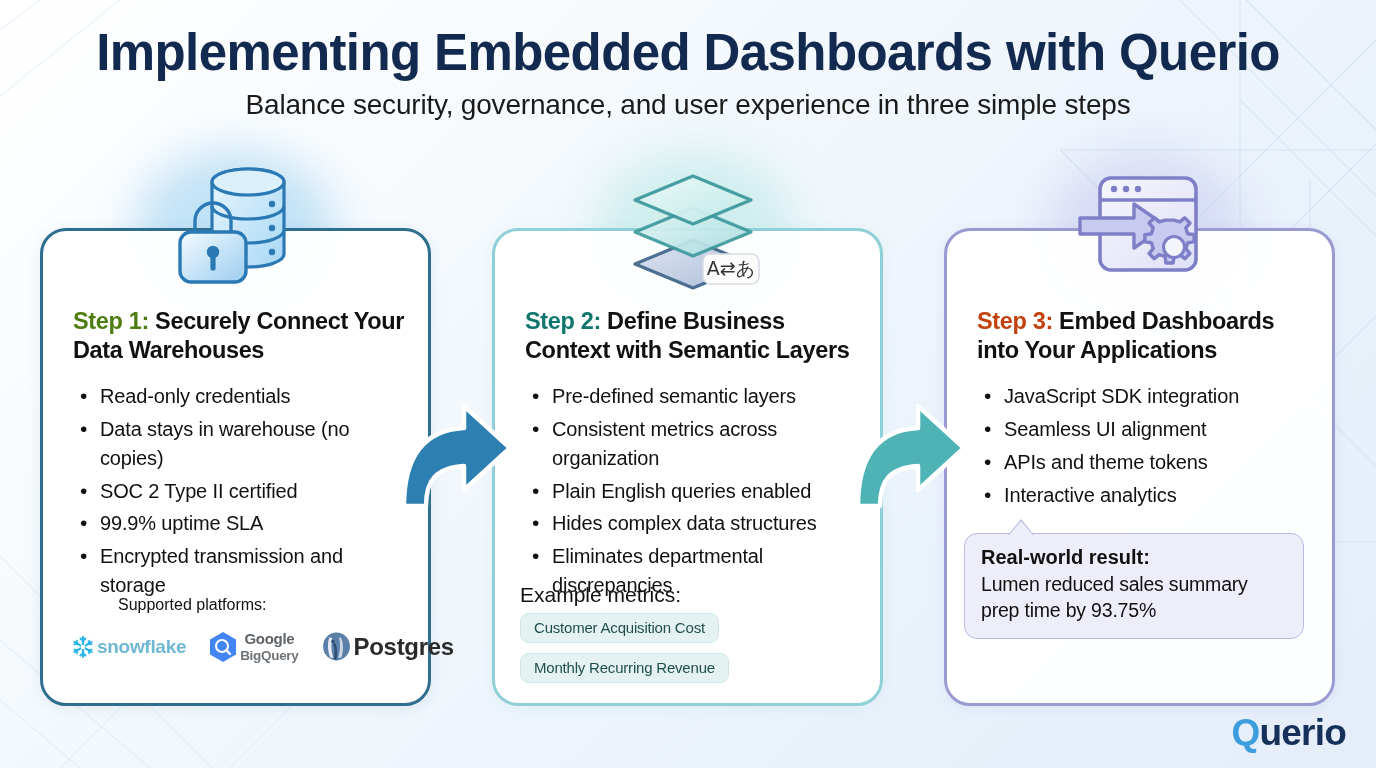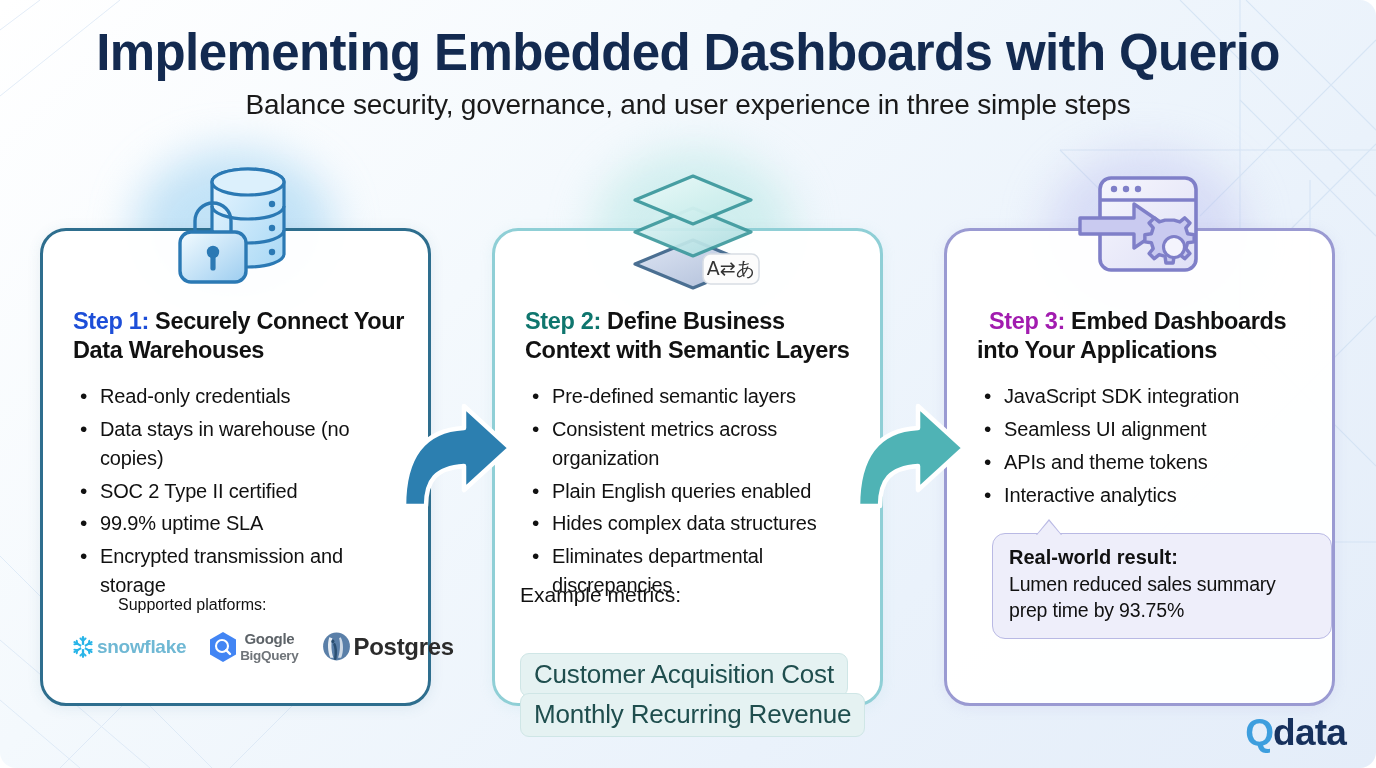--- a/index.html
+++ b/index.html
@@ -11,21 +11,20 @@
     font-family: "Liberation Sans", sans-serif;
   }
 
   #stage {
     position: relative;
     width: 1376px;
     height: 768px;
     background:
       linear-gradient(135deg, #ffffff 0%, #f4f9fd 35%, #eaf2fb 70%, #e4edf9 100%);
     overflow: hidden;
-    border-radius: 16px;
   }
 
   
   #bg-lines {
     position: absolute;
     inset: 0;
     pointer-events: none;
   }
 
   
@@ -111,23 +110,23 @@
     top: 76px;
   }
   .step-head {
     font-size: 23.5px;
     font-weight: bold;
     color: #111111;
     line-height: 1.24;
     letter-spacing: -0.35px;
   }
   .step-label { font-weight: bold; }
-  #card-1 .step-label { color: #1d4ed8; }
+  #card-1 .step-label { color: #4d7c0f; }
   #card-2 .step-label { color: #0f766e; }
-  #card-3 .step-label { color: #a21caf; margin-left: 12px; }
+  #card-3 .step-label { color: #c2410c; }
 
   ul.bullets {
     margin-top: 17px;
     padding-left: 27px;
     list-style: none;
   }
   ul.bullets li {
     position: relative;
     font-size: 20px;
     color: #111111;
@@ -194,34 +193,33 @@
     font-size: 21px;
     color: #111111;
     z-index: 5;
   }
   .pill {
     position: absolute;
     left: 520px;
     background: #e5f2f2;
     border: 1px solid #cfe6e6;
     border-radius: 9px;
-    font-size: 26px;
+    font-size: 15px;
     color: #1f4e4e;
     padding: 5px 13px 6px 13px;
     z-index: 5;
     letter-spacing: -0.2px;
-    margin-top: 40px;
   }
   #pill-0 { top: 613px; }
   #pill-1 { top: 653px; }
 
   
   .callout {
     position: absolute;
-    left: 992px;
+    left: 964px;
     top: 533px;
     width: 340px;
     background: #eeeefa;
     border: 1.6px solid #b9b9e4;
     border-radius: 13px;
     padding: 12px 16px 14px 16px;
     z-index: 6;
   }
   .callout-tip {
     position: absolute;
@@ -505,16 +503,16 @@
 
   <svg class="flow-arrow" id="arrow-1" viewBox="0 0 120 112">
     <path d="M8 108 C8 56 30 32 68 30 L68 8 L114 50 L68 92 L68 68 C40 70 30 82 30 108 Z" fill="#2c7fb0" stroke="#ffffff" stroke-width="4.5" stroke-linejoin="round"></path>
   </svg>
 
   <svg class="flow-arrow" id="arrow-2" viewBox="0 0 120 112">
     <path d="M8 108 C8 56 30 32 68 30 L68 8 L114 50 L68 92 L68 68 C40 70 30 82 30 108 Z" fill="#4fb3b5" stroke="#ffffff" stroke-width="4.5" stroke-linejoin="round"></path>
   </svg>
 
   <div class="brand">
-    <span class="q-mark">Q</span><span>data</span>
+    <span class="q-mark">Q</span><span>uerio</span>
   </div>
 
 </div>
 
 </body></html>

